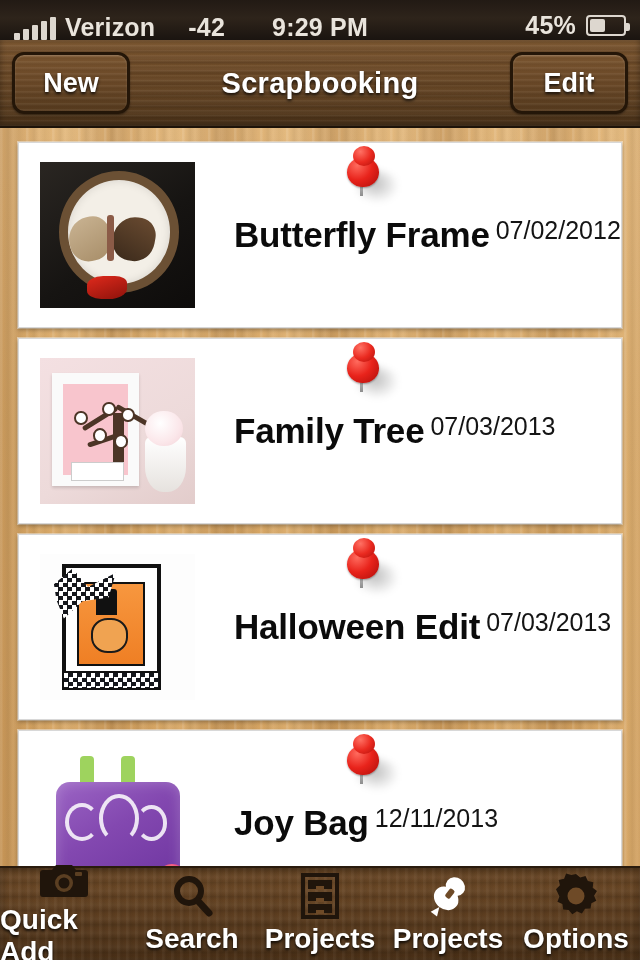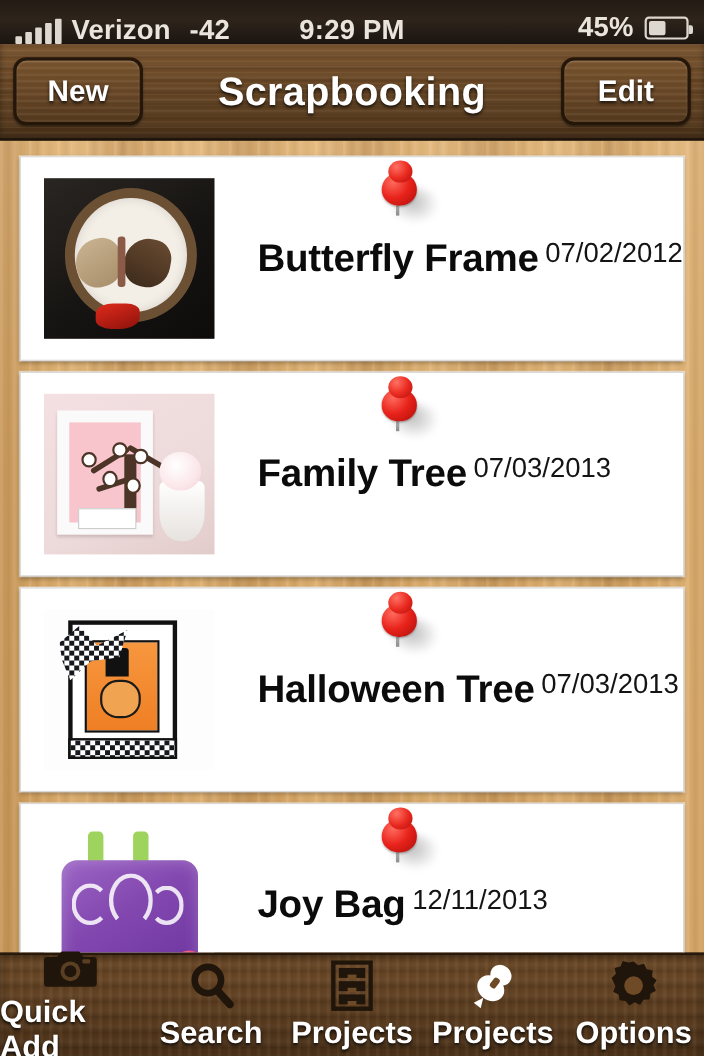--- a/index.html
+++ b/index.html
@@ -20,41 +20,41 @@
   }
   .sb-left { display: flex; align-items: flex-end; gap: 9px; padding-left: 14px; }
   .bars { display: flex; align-items: flex-end; gap: 3px; height: 22px; }
   .bars i { display: block; width: 6px; background: #ddd7cf; border-radius: 1px; }
   .bars i:nth-child(1){ height: 7px; }
   .bars i:nth-child(2){ height: 11px; }
   .bars i:nth-child(3){ height: 15px; }
   .bars i:nth-child(4){ height: 19px; }
   .bars i:nth-child(5){ height: 23px; }
   .sb-carrier { line-height: 1; }
-  .sb-rssi { line-height: 1; margin-left: 8px; }
+  .sb-rssi { line-height: 1; margin-left: 24px; }
   .sb-time { position: absolute; left: 0; right: 0; text-align: center; line-height: 1; }
   .sb-right { margin-left: auto; display: flex; align-items: center; gap: 10px; padding-right: 14px; }
   .batt { position: relative; width: 40px; height: 21px; border: 2px solid #ddd7cf; border-radius: 4px; }
   .batt::after { content:""; position:absolute; right:-6px; top:6px; width:4px; height:8px;
     background:#ddd7cf; border-radius:0 2px 2px 0; }
   .batt-fill { position: absolute; left: 2px; top: 2px; bottom: 2px; width: 42%; background:#ddd7cf; border-radius:2px; }
 
   
   .navbar {
     position: relative; height: 88px; width: 640px;
     background:
       repeating-linear-gradient(180deg, rgba(255,255,255,.045) 0px, rgba(255,255,255,.045) 1px, rgba(0,0,0,.05) 2px, rgba(0,0,0,0) 5px),
       repeating-linear-gradient(180deg, rgba(0,0,0,.10) 0px, rgba(0,0,0,0) 3px, rgba(255,255,255,.03) 7px, rgba(0,0,0,.07) 11px),
       linear-gradient(180deg, #7b5630 0%, #6d4a27 35%, #5d3f20 70%, #4d3319 100%);
     display: flex; align-items: center; justify-content: center;
     border-bottom: 2px solid #1d1309;
     box-shadow: inset 0 -3px 6px rgba(0,0,0,.35);
   }
   .nav-title {
-    color: #fff; font-size: 36px; font-weight: bold; letter-spacing: .3px;
+    color: #fff; font-size: 29px; font-weight: bold; letter-spacing: .3px;
     text-shadow: 0 2px 3px rgba(0,0,0,.75);
   }
   .nav-btn {
     position: absolute; top: 50%; transform: translateY(-50%);
     min-width: 118px; height: 62px;
     display: flex; align-items: center; justify-content: center;
     border: 3px solid #241608; border-radius: 12px;
     color: #fff; font-size: 27px; font-weight: bold;
     text-shadow: 0 2px 3px rgba(0,0,0,.8);
     background:
@@ -284,21 +284,21 @@
     <div class="card">
       <div class="thumb t-hall">
         <span class="cardbase"></span>
           <span class="orange"></span>
         <span class="cat"></span>
           <span class="pumpkin"></span>
         <span class="check"></span>
           <span class="bow"></span>
       </div>
       <div class="card-text">
-        <div class="card-title">Halloween Tree</div>
+        <div class="card-title">Halloween Edit</div>
         <div class="card-date">07/03/2013</div>
       </div>
       <div class="pin">
         <span class="shadow"></span>
           <span class="needle"></span>
           <span class="head"></span>
           <span class="knob"></span>
       </div>
     </div>
 

